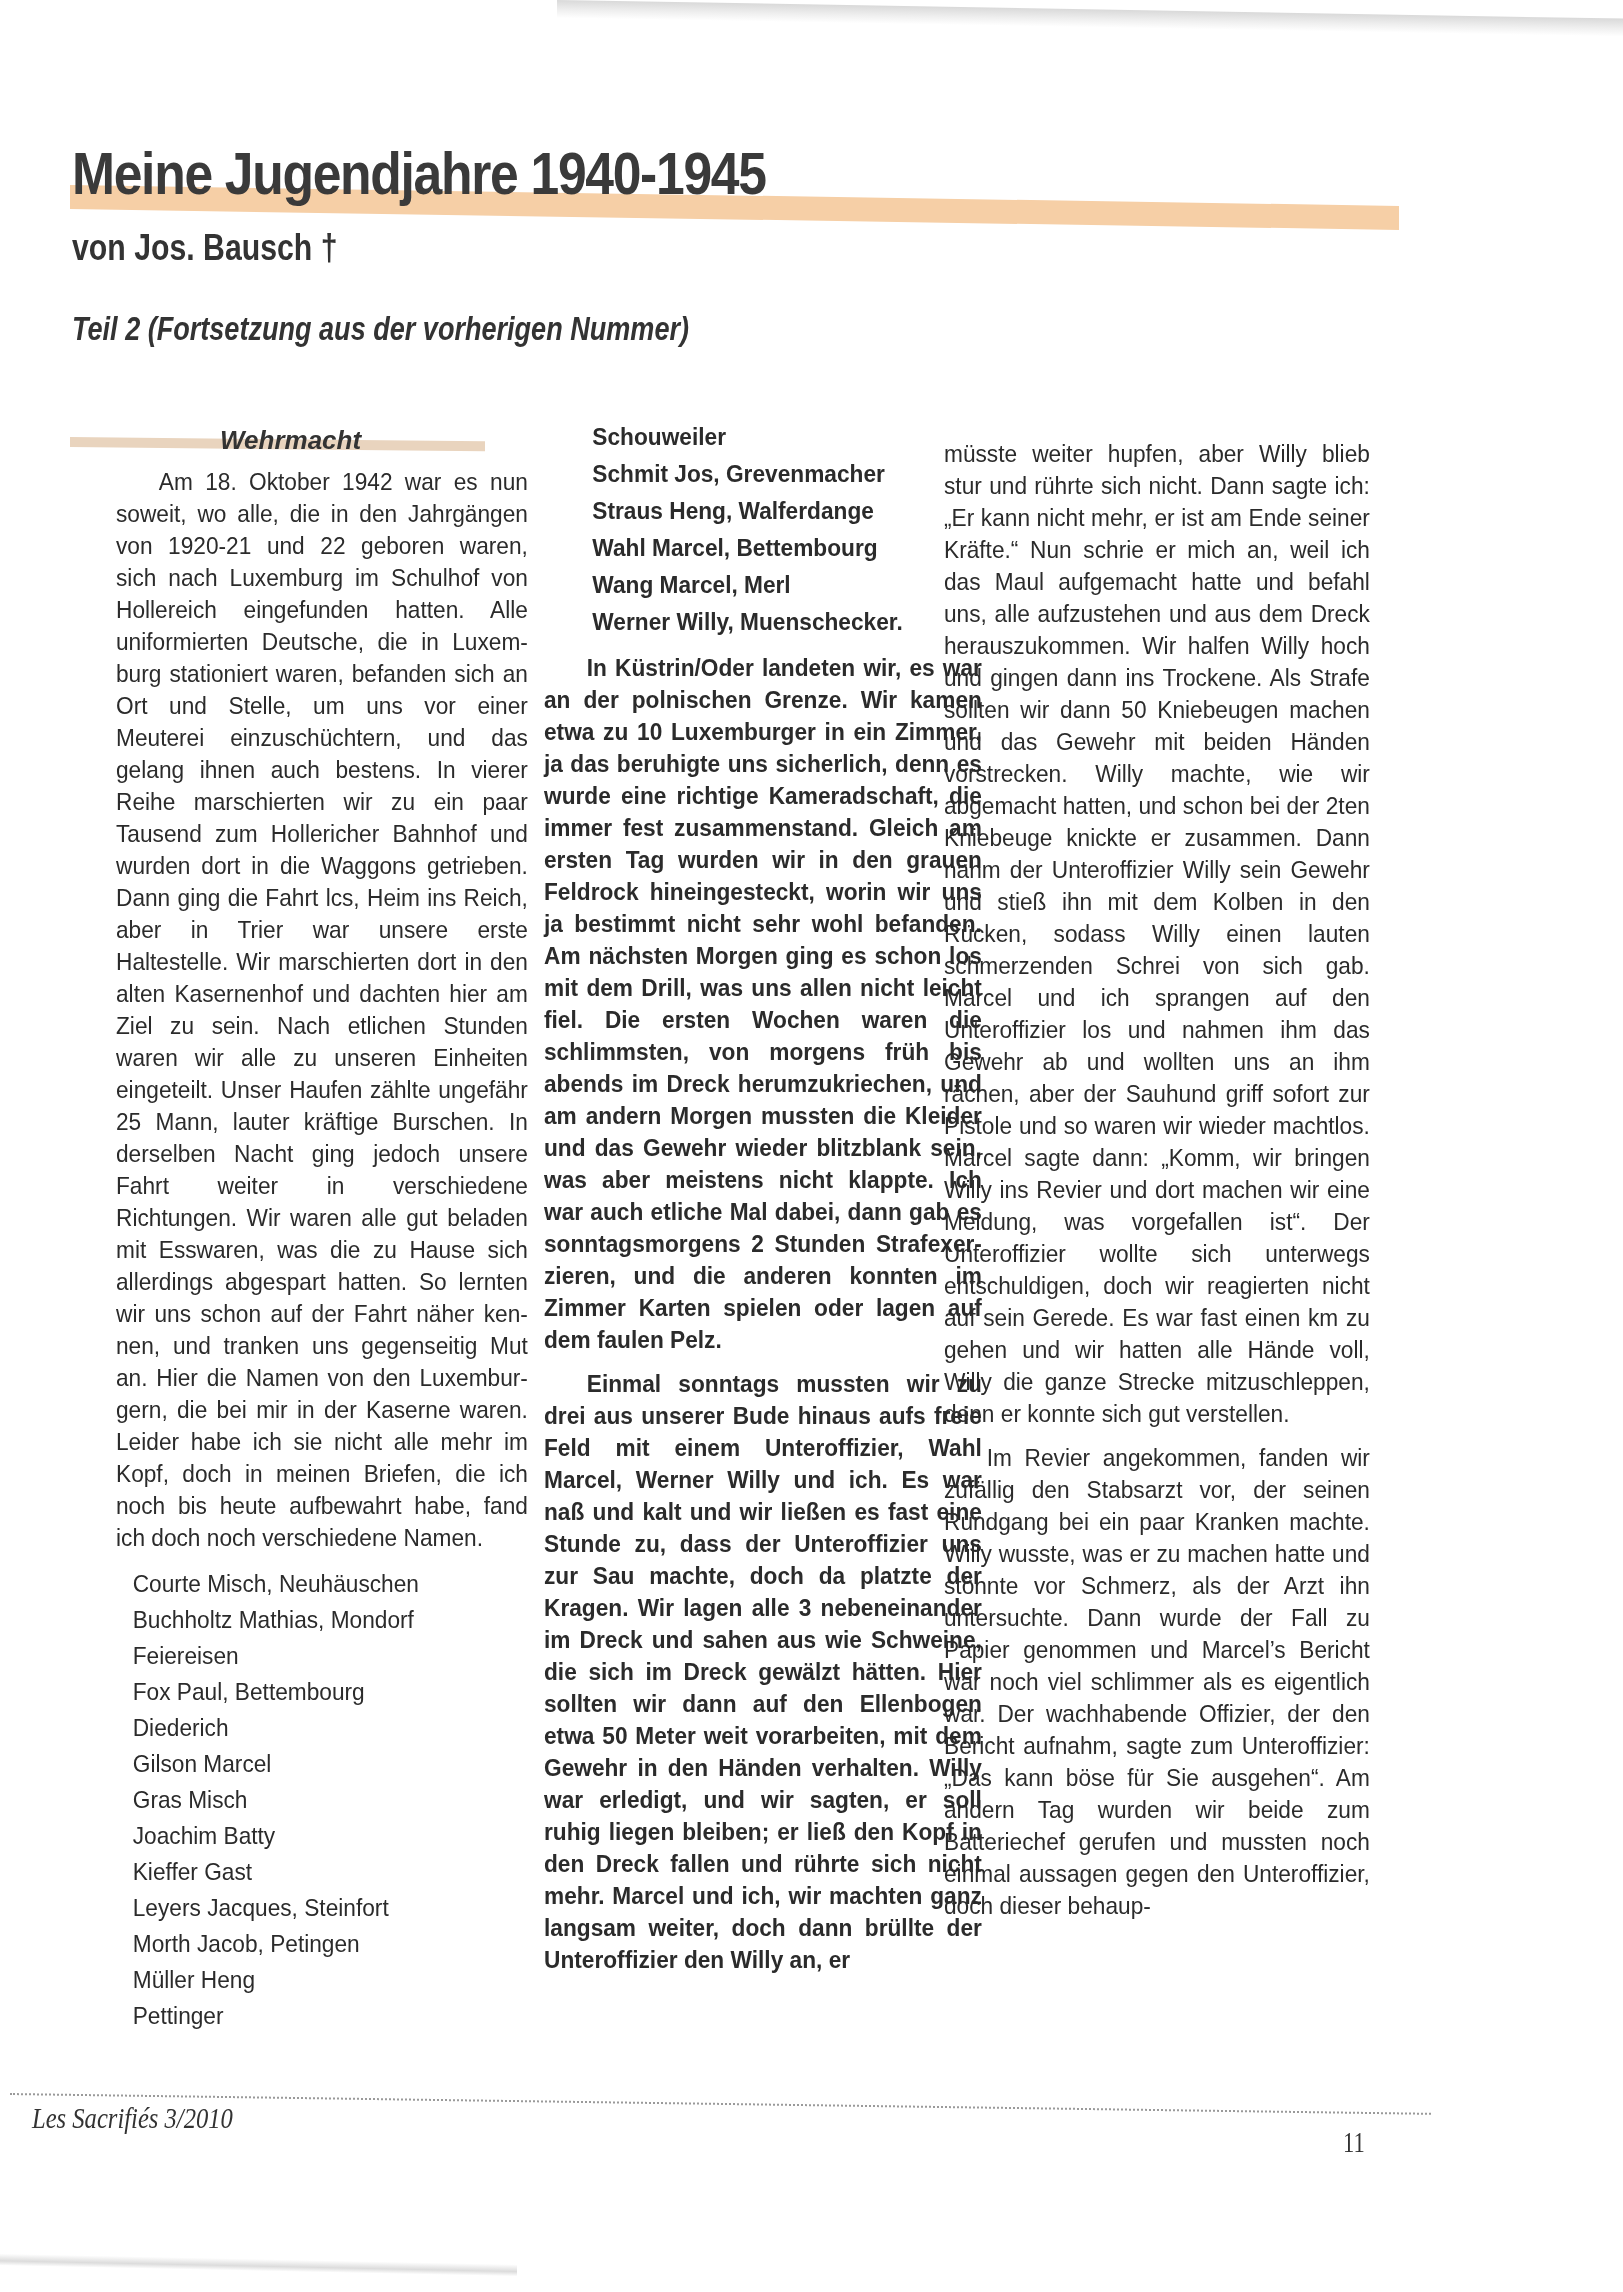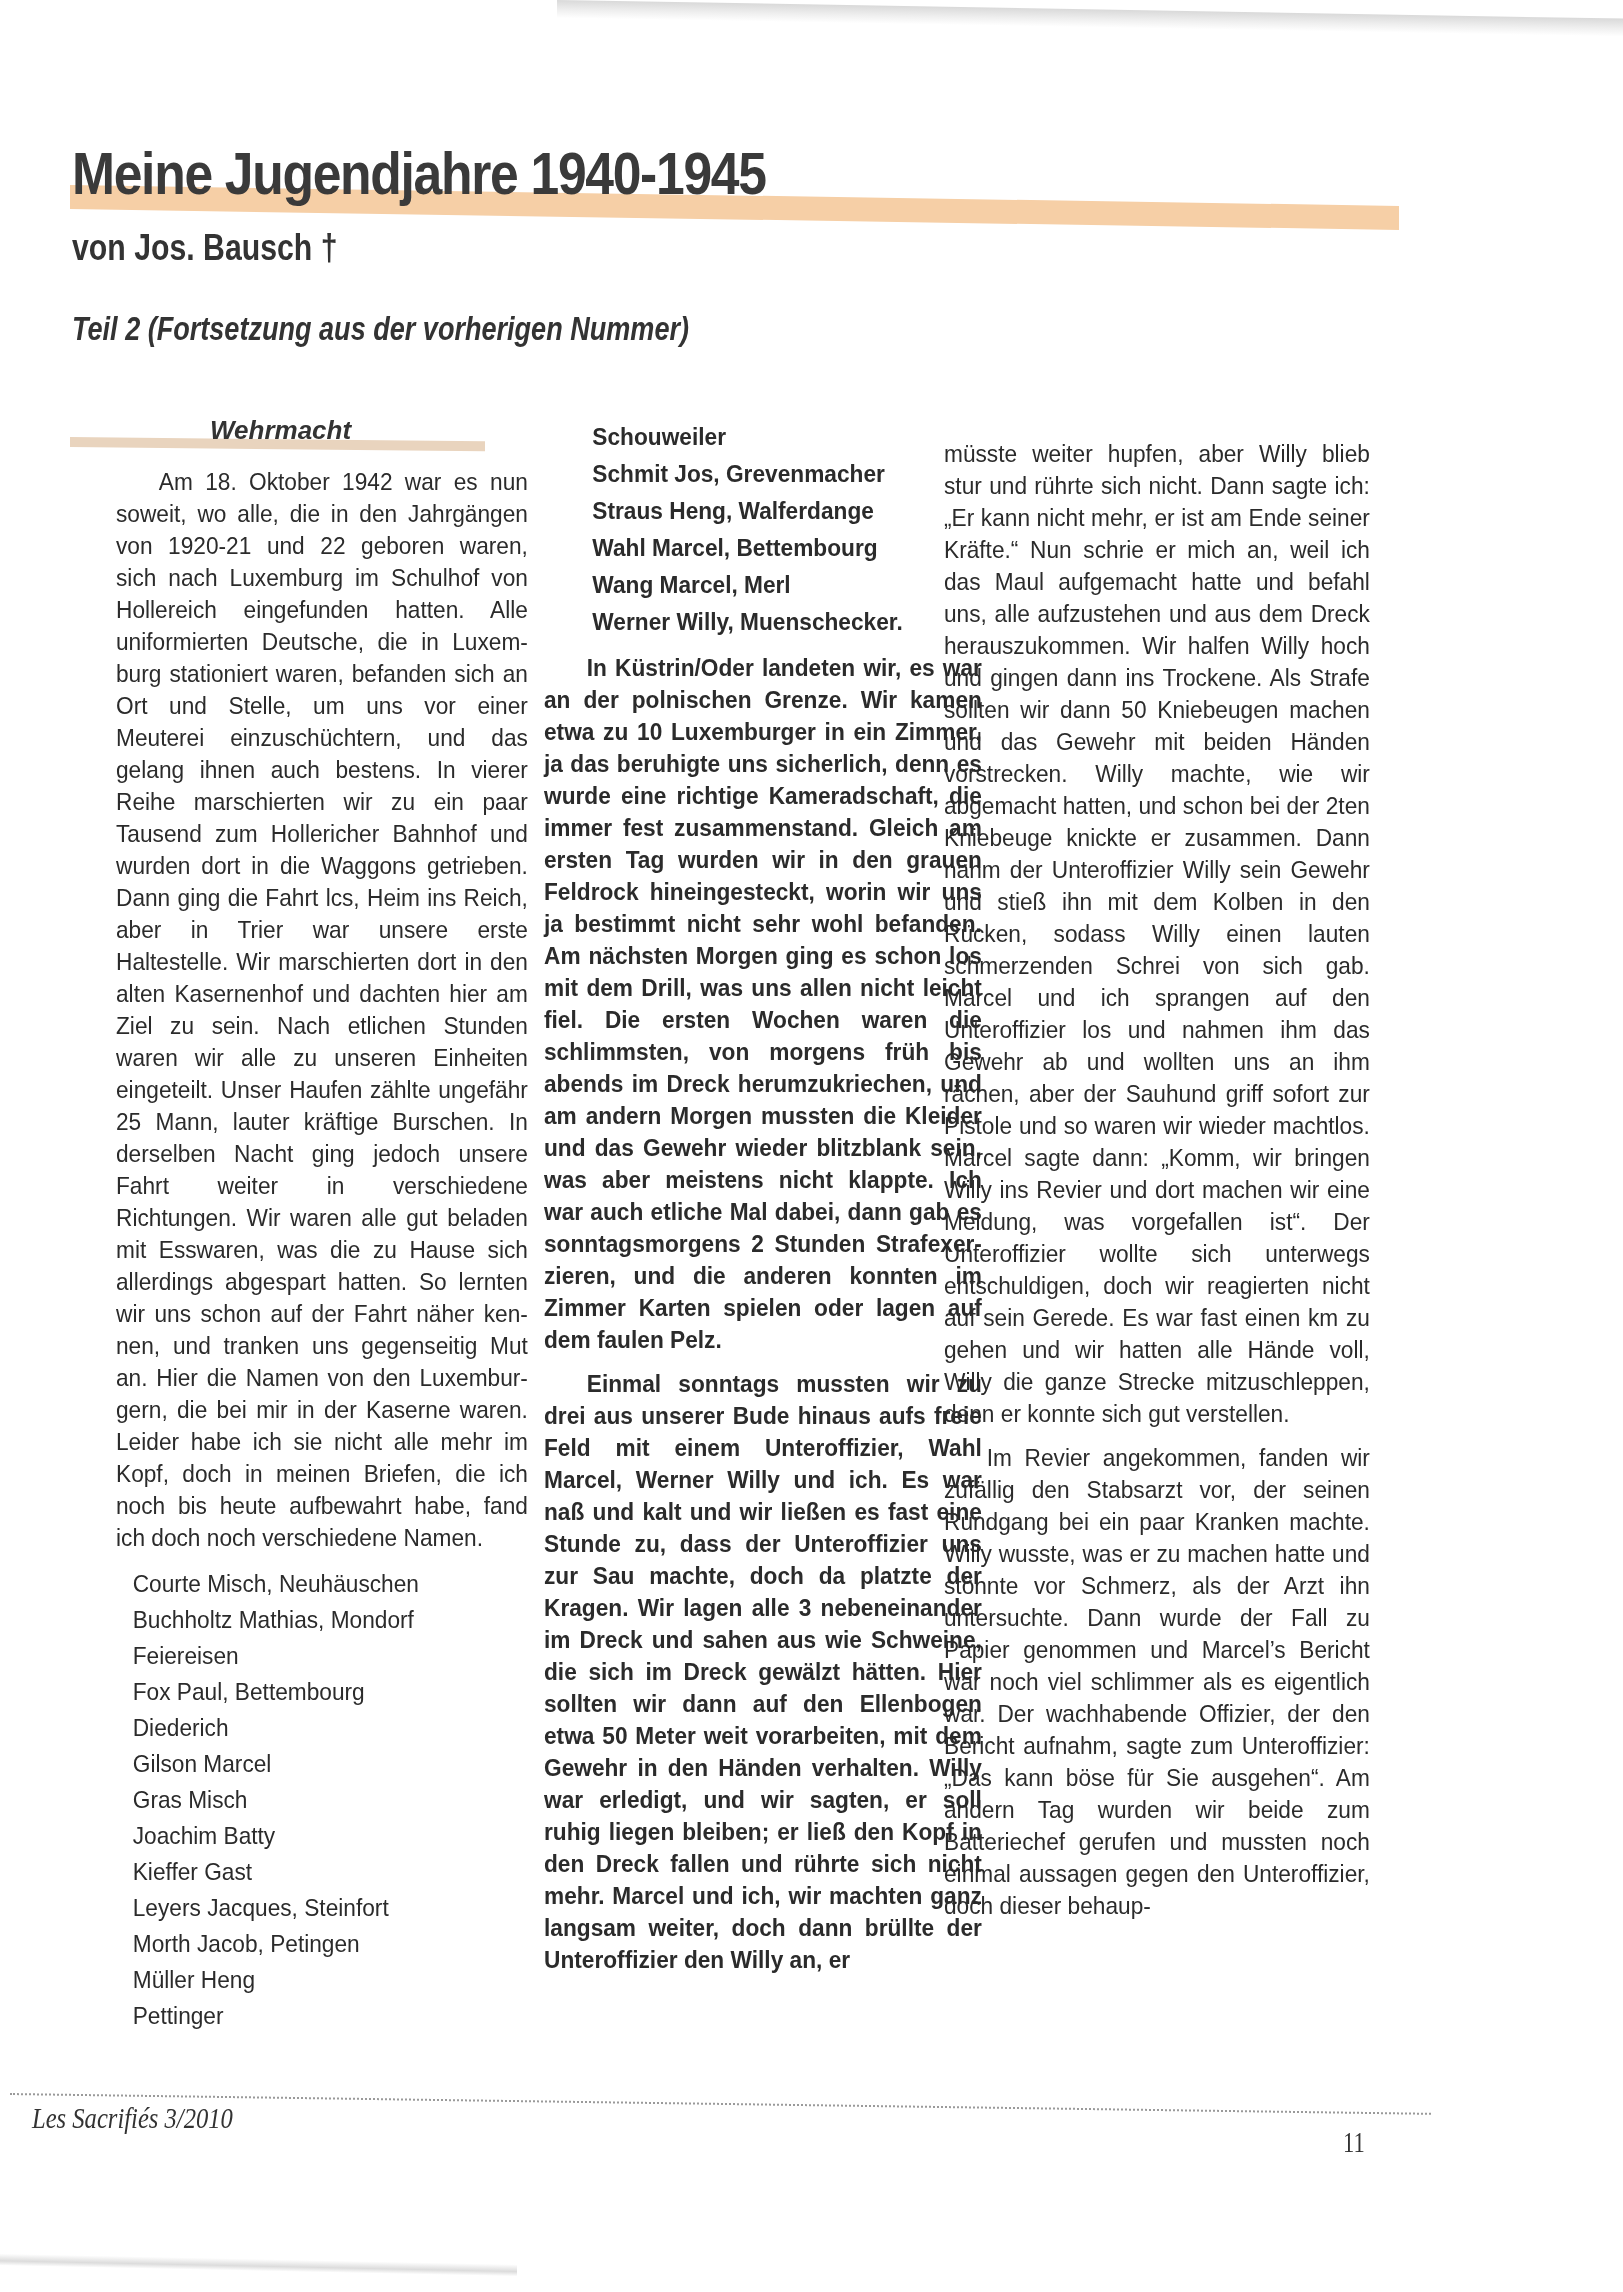--- a/index.html
+++ b/index.html
@@ -48,21 +48,21 @@
   .col3 { left: 944px; top: 438px; width: 426px; }
   .narrow { display: block; transform: scaleX(0.93); transform-origin: left top; width: 107.5%; }
   .section-head {
     position: absolute; left: 70px; top: 411px; width: 415px; height: 40px;
   }
   .section-bar {
     position: absolute; left: 0; top: 26px; width: 415px; height: 10px;
     background: #e9d4be; transform: skewY(0.6deg); transform-origin: left top;
   }
   .section-title {
-    position: absolute; left: 136px; top: 0; margin: 4px;
+    position: absolute; left: 136px; top: 0; margin: 14px;
     font-size: 26px; font-weight: bold; font-style: italic; color: #333; white-space: nowrap;
   }
   .names { list-style: none; margin: 12px 0 0 0; padding: 0 0 0 18px; text-align: left; }
   .names li { margin: 0; line-height: 36px; }
   .col2 .names { margin-top: 0; padding-left: 52px; }
   .col2 .names li { line-height: 37px; }
   .footer-rule {
     position: absolute; left: 10px; top: 2093px; width: 1421px; height: 0;
     border-top: 2px dotted #9a9a9a; transform: skewY(0.8deg); transform-origin: left top;
   }

